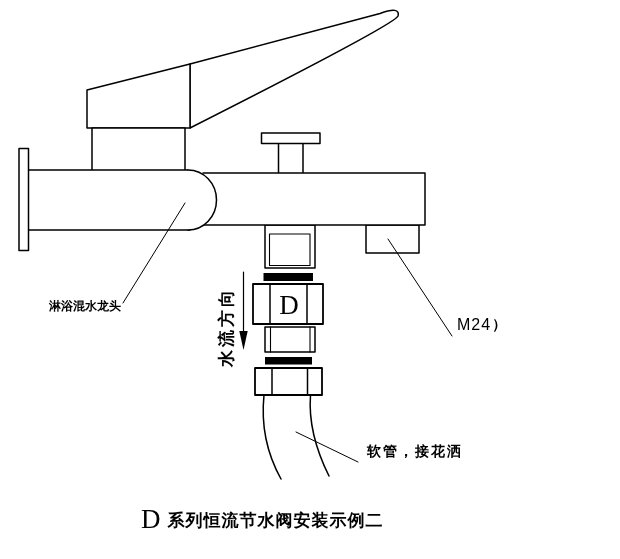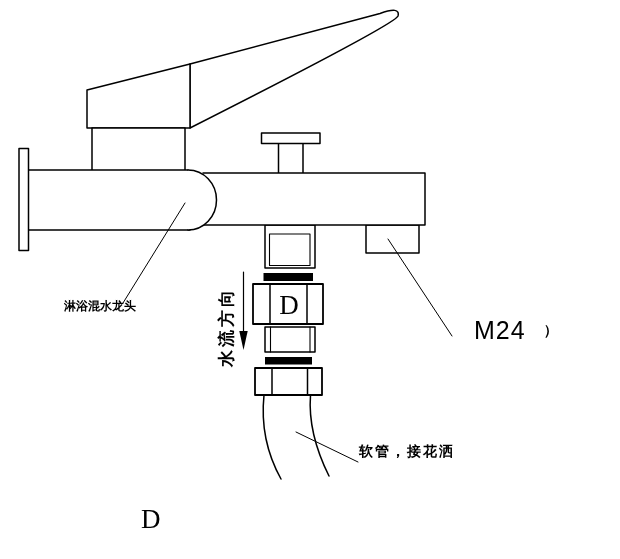--- a/index.html
+++ b/index.html
@@ -2,24 +2,24 @@
 <html><head>
 <meta charset="utf-8">
 <style>
   html,body { margin:0; padding:0; background:#ffffff; }
   .canvas {
     position:relative; width:620px; height:559px; background:#ffffff;
     font-family:"Liberation Sans", sans-serif; overflow:hidden; color:#000;
   }
   svg.drawing { position:absolute; left:0; top:0; }
   .lbl { position:absolute; white-space:nowrap; font-weight:bold; color:#000; }
-  .lbl-faucet { left:64px; top:298px; font-size:12px; }
+  .lbl-faucet { left:49px; top:298px; font-size:12px; }
   .lbl-aerator { left:456px; top:316px; font-size:14px; display:flex; align-items:center; }
-  .lbl-aerator .model { font-size:25px; font-weight:normal; letter-spacing:1px; margin:0 18px; }
-  .lbl-hose { left:359px; top:443px; font-size:14px; letter-spacing:2px; }
+  .lbl-aerator .model { font-size:16px; font-weight:normal; letter-spacing:1px; margin:0 1px; }
+  .lbl-hose { left:367px; top:443px; font-size:14px; letter-spacing:2px; }
   .lbl-flow {
     left:226px; top:327px; font-size:17px; letter-spacing:3px;
     transform:translate(-50%,-50%) rotate(-90deg); transform-origin:center;
   }
   .caption { left:141px; top:508px; display:flex; align-items:flex-end; gap:7px; }
   .caption .series { font-family:"Liberation Serif", serif; font-weight:normal; font-size:27px; line-height:0.85; }
   .caption .rest { font-size:17px; line-height:1.1; letter-spacing:1px; }
   .valve-letter { font-family:"Liberation Serif", serif; font-size:27px; }
 </style>
 </head>
@@ -87,15 +87,16 @@
 
   <div class="lbl lbl-aerator">
       <span class="model">M24</span>
       <span>）</span>
   </div>
 
   <div class="lbl lbl-hose">软管，接花洒</div>
 
   <div class="lbl caption">
     <span class="series">D</span>
+    <span class="rest">系列恒流节水阀安装示例二</span>
   </div>
 
 </div>
 
 </body></html>

